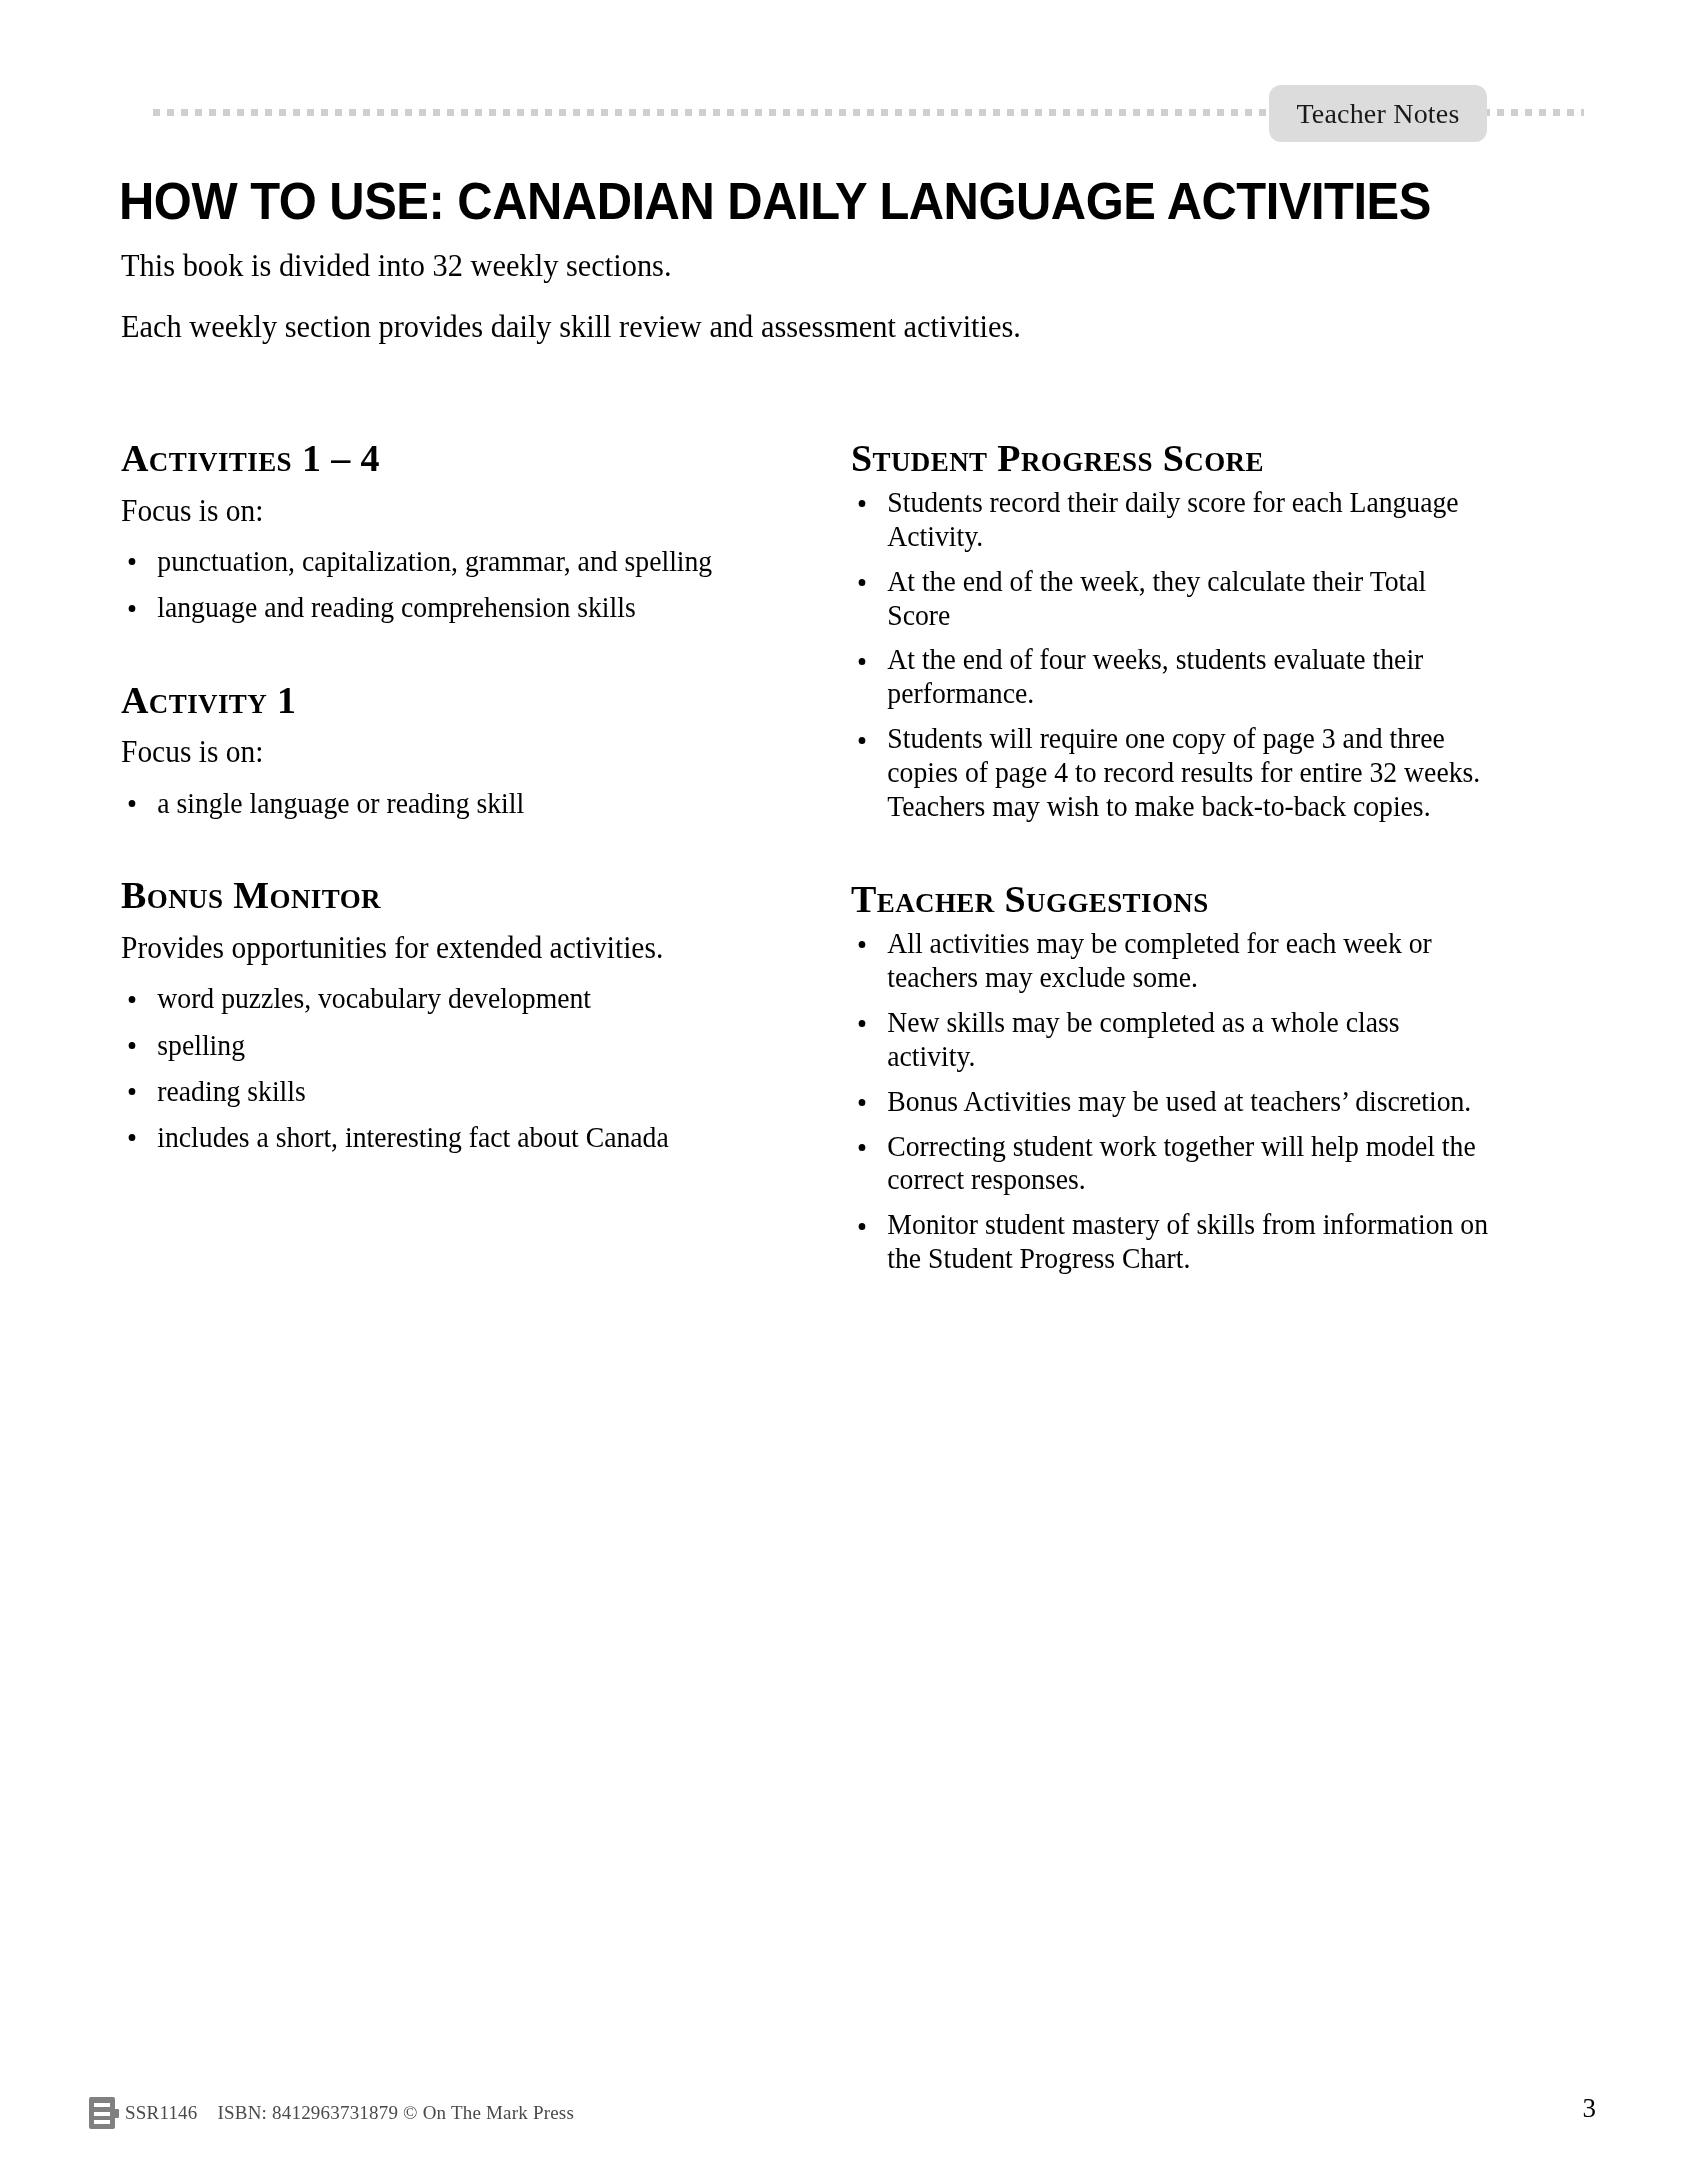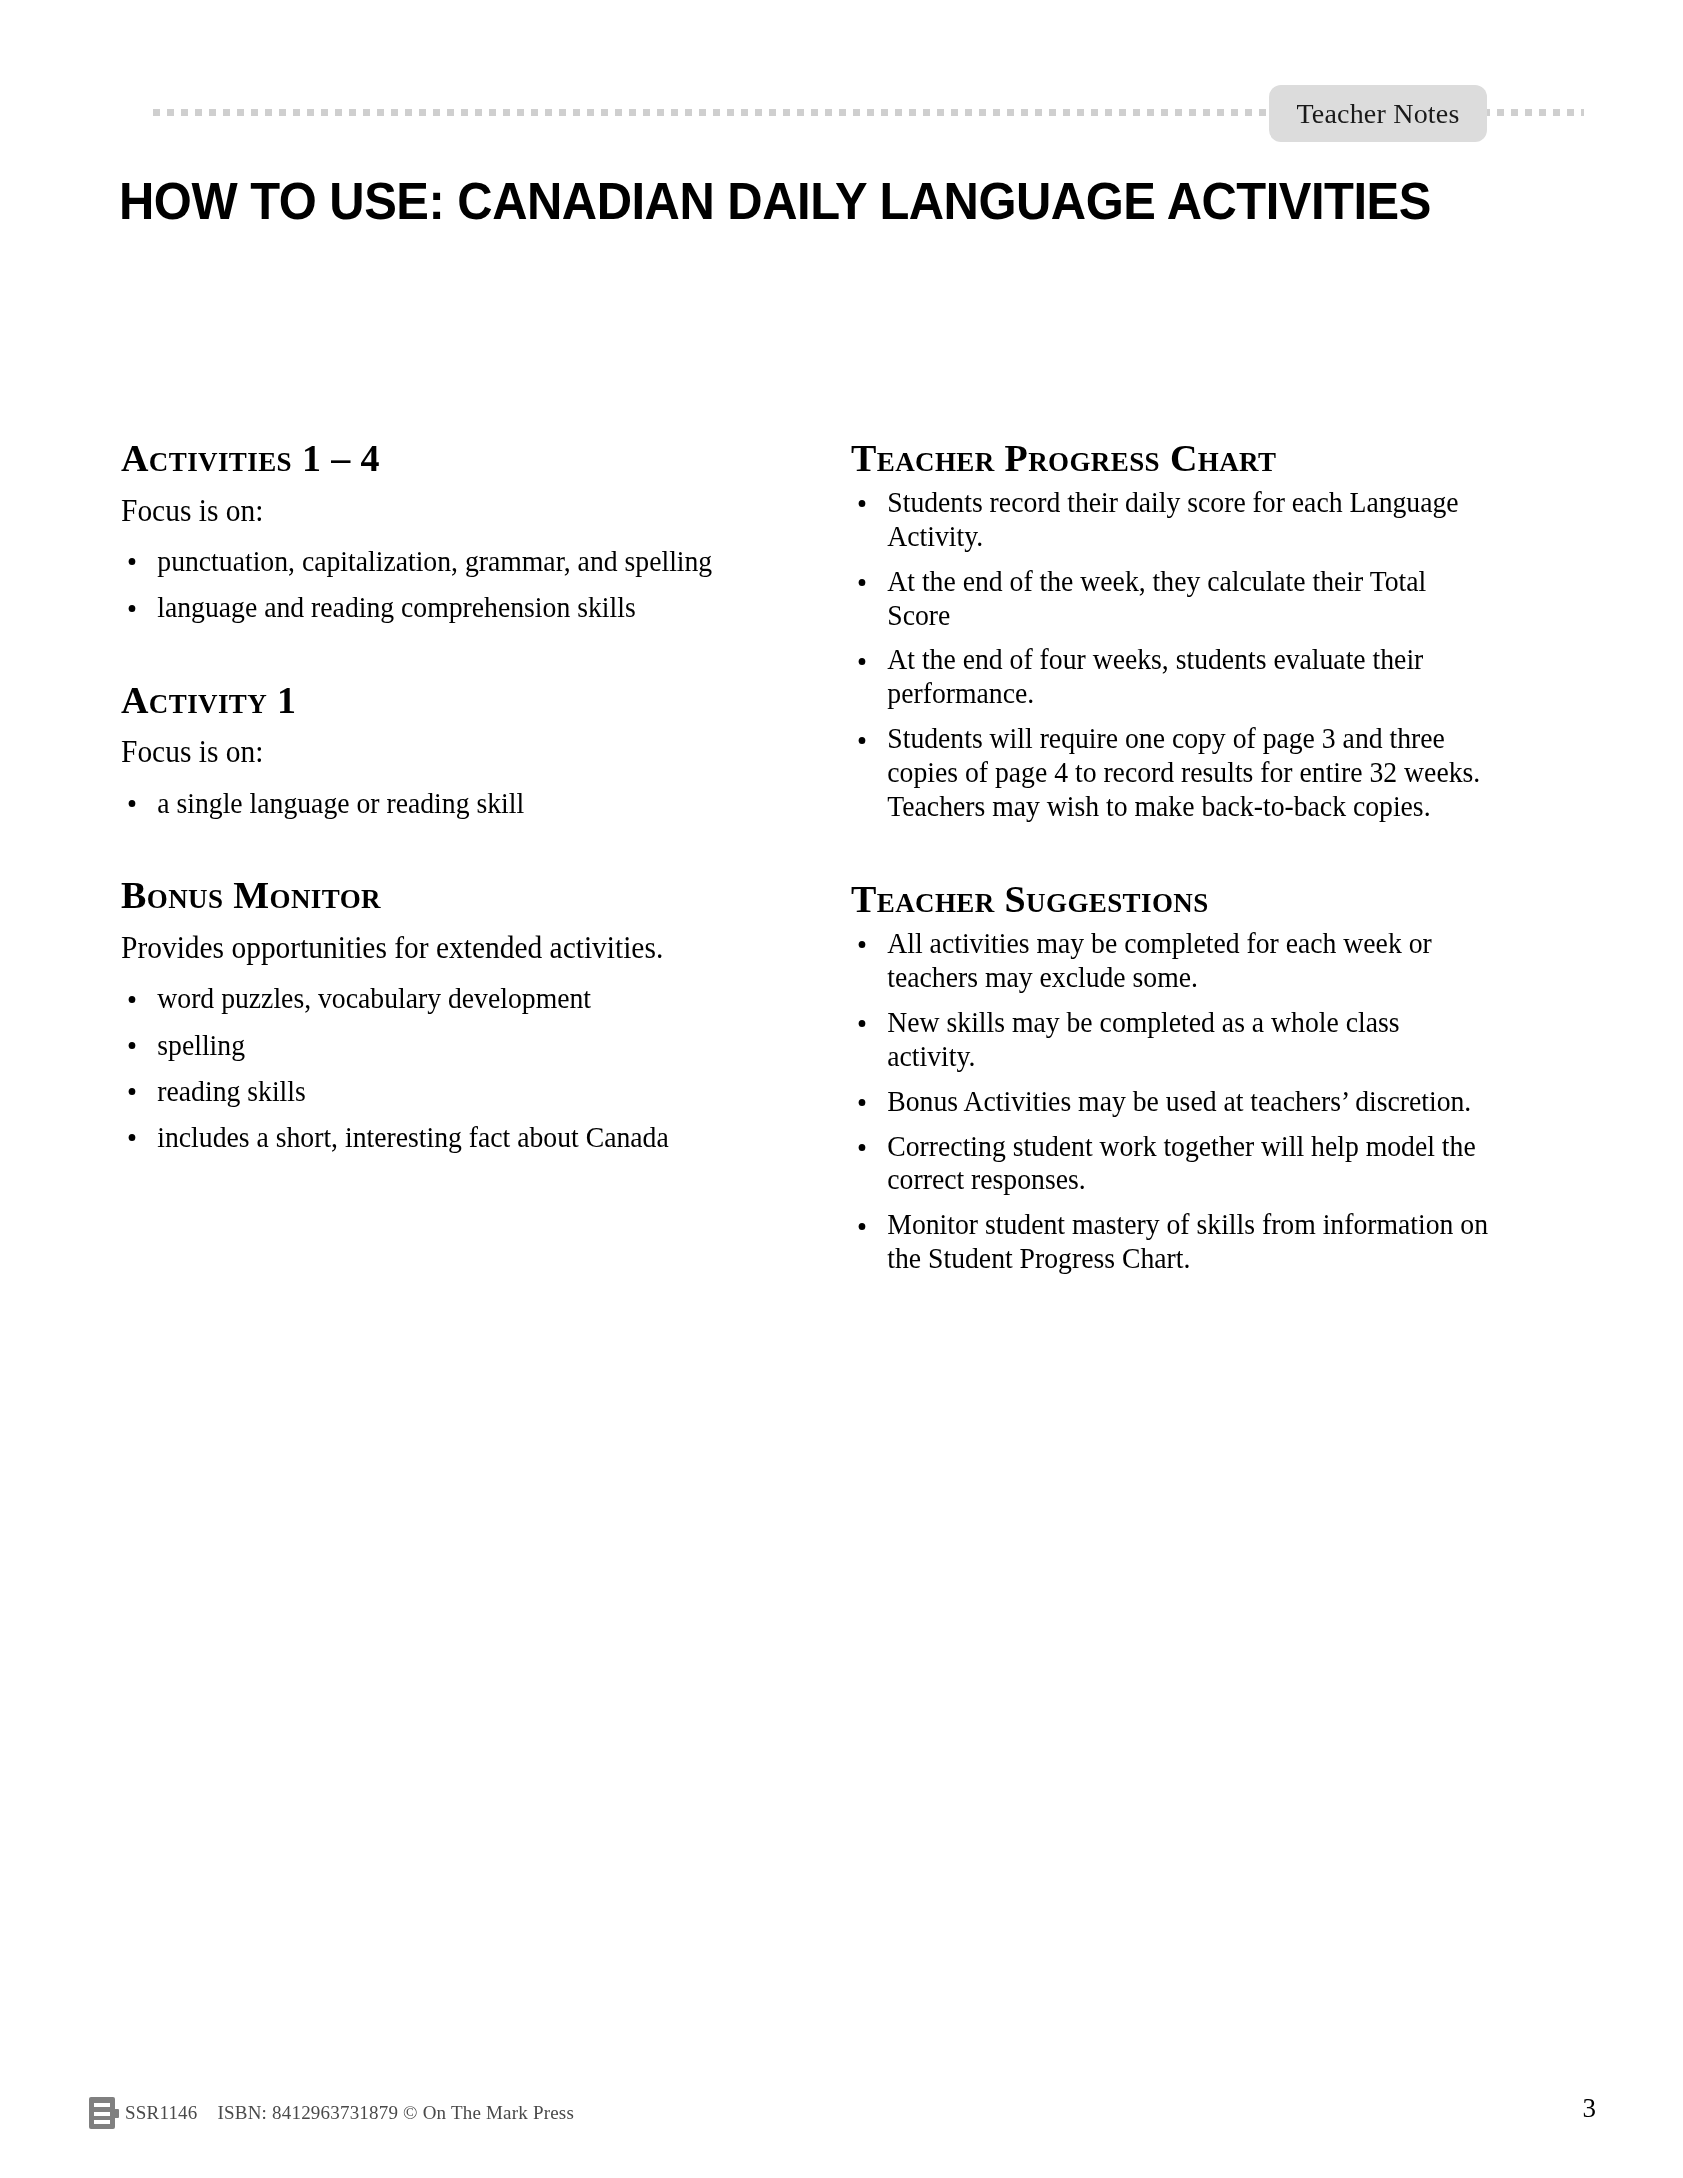--- a/index.html
+++ b/index.html
@@ -233,20 +233,24 @@
 
   <div class="header">
     <div class="dotted-rule"></div>
     <div class="tab-chip">
       <span class="tab-chip-label">Teacher Notes</span>
     </div>
   </div>
 
   <h1 class="page-title">HOW TO USE: CANADIAN DAILY LANGUAGE ACTIVITIES</h1>
 
+  <div class="intro">
+    <p>This book is divided into 32 weekly sections.</p>
+    <p>Each weekly section provides daily skill review and assessment activities.</p>
+  </div>
 
   <div class="columns">
 
     <div class="col col-left">
 
       <div>
         <div class="sec-head">Activities 1 – 4</div>
         <p class="lead">Focus is on:</p>
         <ul class="bul">
           <li>
@@ -296,21 +300,21 @@
             <span>includes a short, interesting fact about Canada</span>
           </li>
         </ul>
       </div>
 
     </div>
 
     <div class="col col-right">
 
       <div>
-        <div class="sec-head tight">Teacher Progress Chart</div>
+        <div class="sec-head tight">Student Progress Score</div>
         <ul class="bul">
           <li>
             <span class="dot"></span>
             <span>Students record their daily score for each Language Activity.</span>
           </li>
           <li>
             <span class="dot"></span>
             <span>At the end of the week, they calculate their Total Score</span>
           </li>
           <li>

